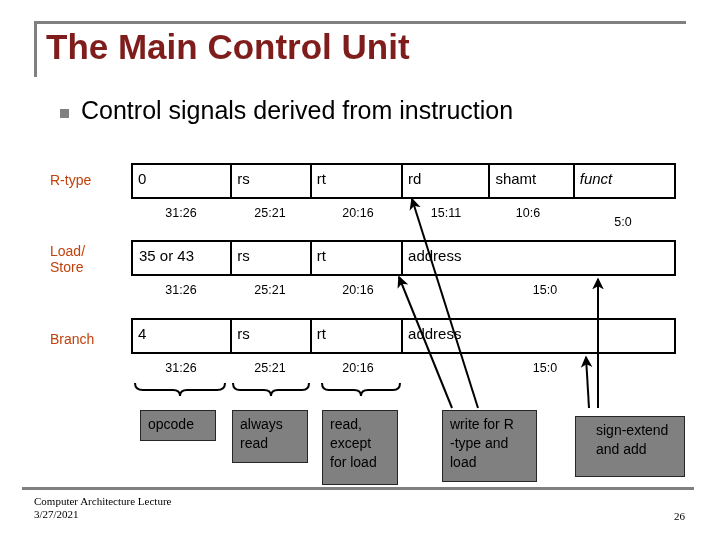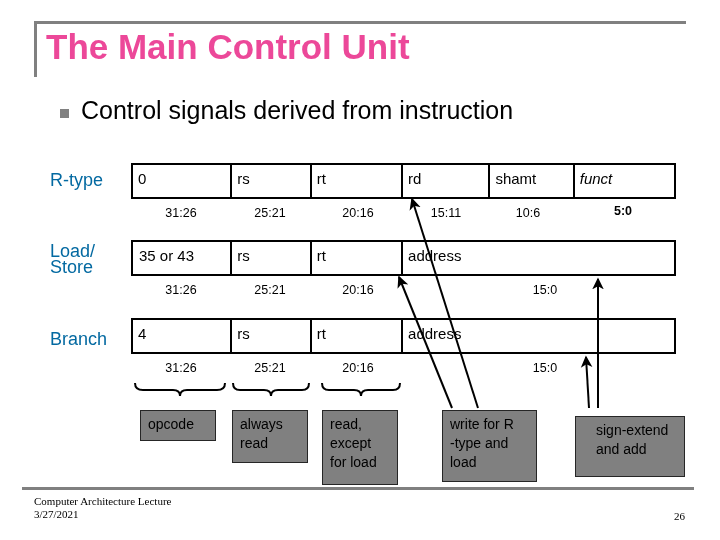--- a/index.html
+++ b/index.html
@@ -34,21 +34,21 @@
     background: #808080;
   }
 
   
   .title {
     position: absolute;
     left: 46px;
     top: 27px;
     font-size: 35px;
     font-weight: bold;
-    color: #ec4899;
+    color: #7f1d1d;
     letter-spacing: 0px;
     white-space: nowrap;
   }
 
   
   .bullet-row {
     position: absolute;
     left: 60px;
     top: 96px;
     display: flex;
@@ -64,22 +64,22 @@
   }
   .bullet-text {
     font-size: 25px;
     color: #000000;
     white-space: nowrap;
   }
 
   
   .row-label {
     position: absolute;
-    font-size: 18px;
-    color: #0369a1;
+    font-size: 14px;
+    color: #c2410c;
     line-height: 16px;
     white-space: pre-line;
   }
   .fmt-table {
     position: absolute;
     left: 131px;
     height: 36px;
     border: 2px solid #000000;
     box-sizing: border-box;
     display: flex;
@@ -188,21 +188,21 @@
     <div class="fmt-cell" style="width:92px;">rt</div>
     <div class="fmt-cell" style="width:88px;">rd</div>
     <div class="fmt-cell" style="width:85px;">shamt</div>
     <div class="fmt-cell" style="width:100px;font-style:italic;">funct</div>
   </div>
   <div class="bits" style="left:136px; top:206px; width:90px;">31:26</div>
   <div class="bits" style="left:226px; top:206px; width:88px;">25:21</div>
   <div class="bits" style="left:314px; top:206px; width:88px;">20:16</div>
   <div class="bits" style="left:402px; top:206px; width:88px;">15:11</div>
   <div class="bits" style="left:486px; top:206px; width:84px;">10:6</div>
-  <div class="bits" style="left:578px; top:204px; width:90px;font-weight:bold;">5:0</div>
+  <div class="bits" style="left:578px; top:215px; width:90px;">5:0</div>
 
   <div class="row-label" style="left:50px; top:243px;">Load/
 Store</div>
   <div class="fmt-table" style="top:240px; width:545px;">
     <div class="fmt-cell" style="width:100px;padding-left:6px;">35 or 43</div>
     <div class="fmt-cell" style="width:80px;">rs</div>
     <div class="fmt-cell" style="width:92px;">rt</div>
     <div class="fmt-cell" style="width:273px;">address</div>
   </div>
   <div class="bits" style="left:136px; top:283px; width:90px;">31:26</div>

